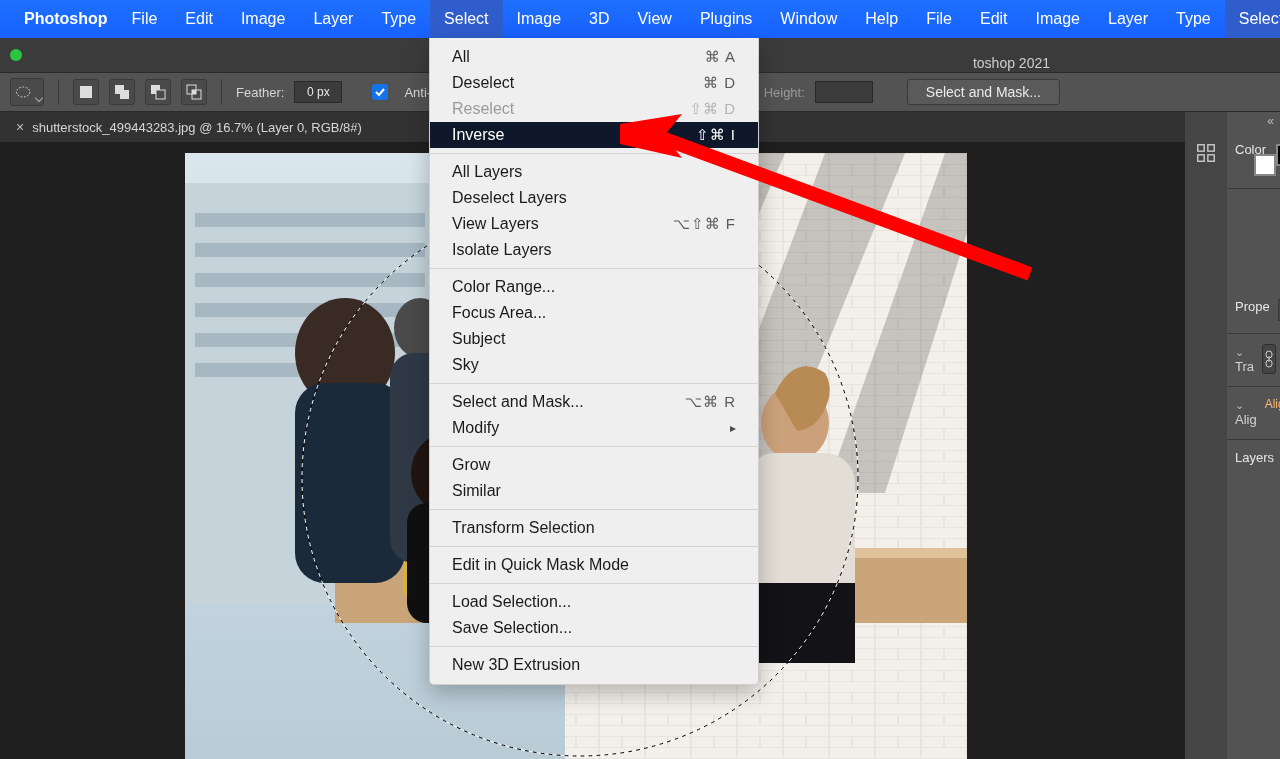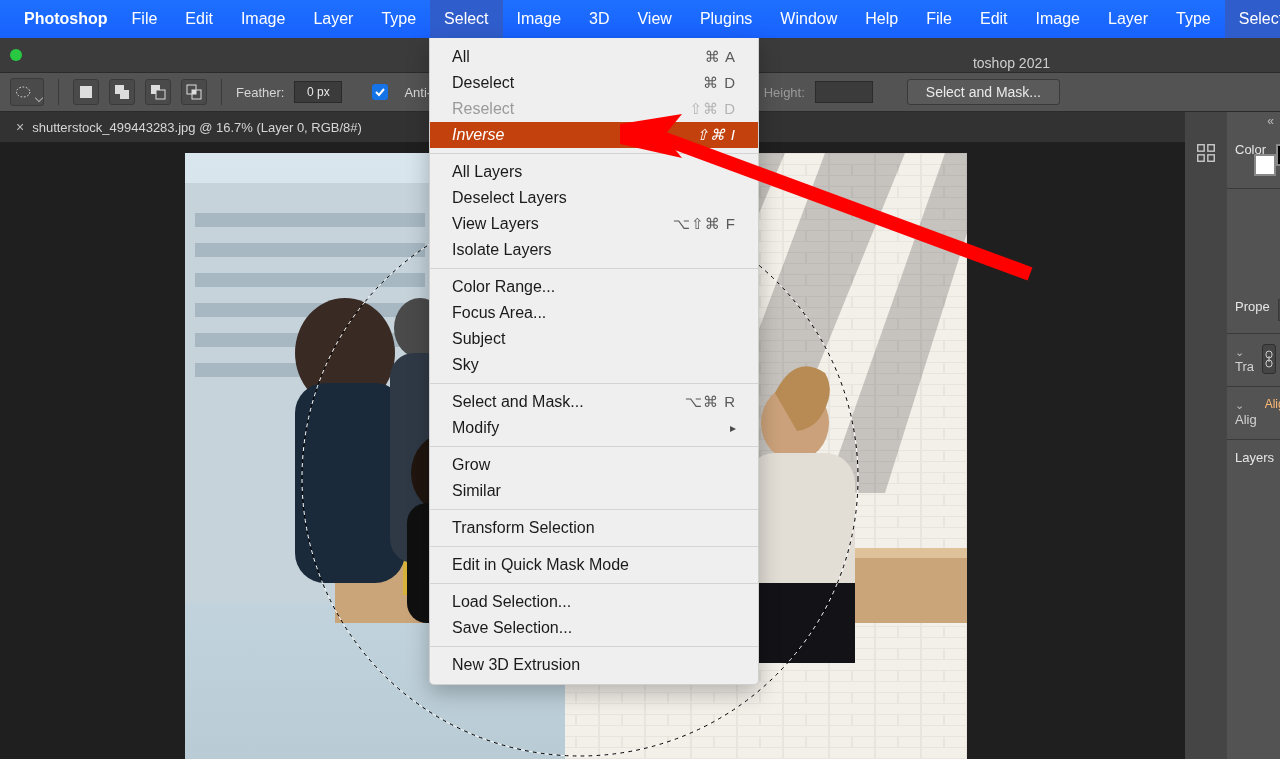--- a/index.html
+++ b/index.html
@@ -62,21 +62,21 @@
   .dropdown {
     position:absolute; top:38px; left:429px; width:330px; z-index:100;
     background:#efefef; border:1px solid #cfcfcf; border-top:none; border-radius:0 0 5px 5px;
     box-shadow: 0 8px 22px rgba(0,0,0,0.25);
     font-size:16px; color:#1a1a1a; padding:6px 0;text-align:center;
   }
   .dropdown .item { display:flex; justify-content:space-between; align-items:center; padding:2px 22px; line-height:22px; }
   .dropdown .item.disabled { color:#9a9a9a; }
   .dropdown .item .sc { color:#5a5a5a; font-size:15px; letter-spacing:1px;}
   .dropdown .item.disabled .sc { color:#b4b4b4;}
-  .dropdown .item.highlight { background:#c2410c; color:#fff;font-style:italic; }
+  .dropdown .item.highlight { background:#0f172a; color:#fff; }
   .dropdown .item.highlight .sc { color:#fff; }
   .dropdown hr { border:none; border-top:1px solid #d4d4d4; margin:5px 0; }
   .dropdown .submenu-caret { font-size:12px; color:#4a4a4a; }
 
   
   .arrow-annotation { position:absolute; top:114px; left:610px; width:440px; height:180px; z-index:120; pointer-events:none; }
 
   
   .right-dock { position:absolute; top:112px; right:0; bottom:0; width:95px; background:#3a3a3a; display:flex; z-index:7; }
   .dock-col-left { width:42px; background:#454545; display:flex; flex-direction:column; align-items:center; padding-top:30px;}

